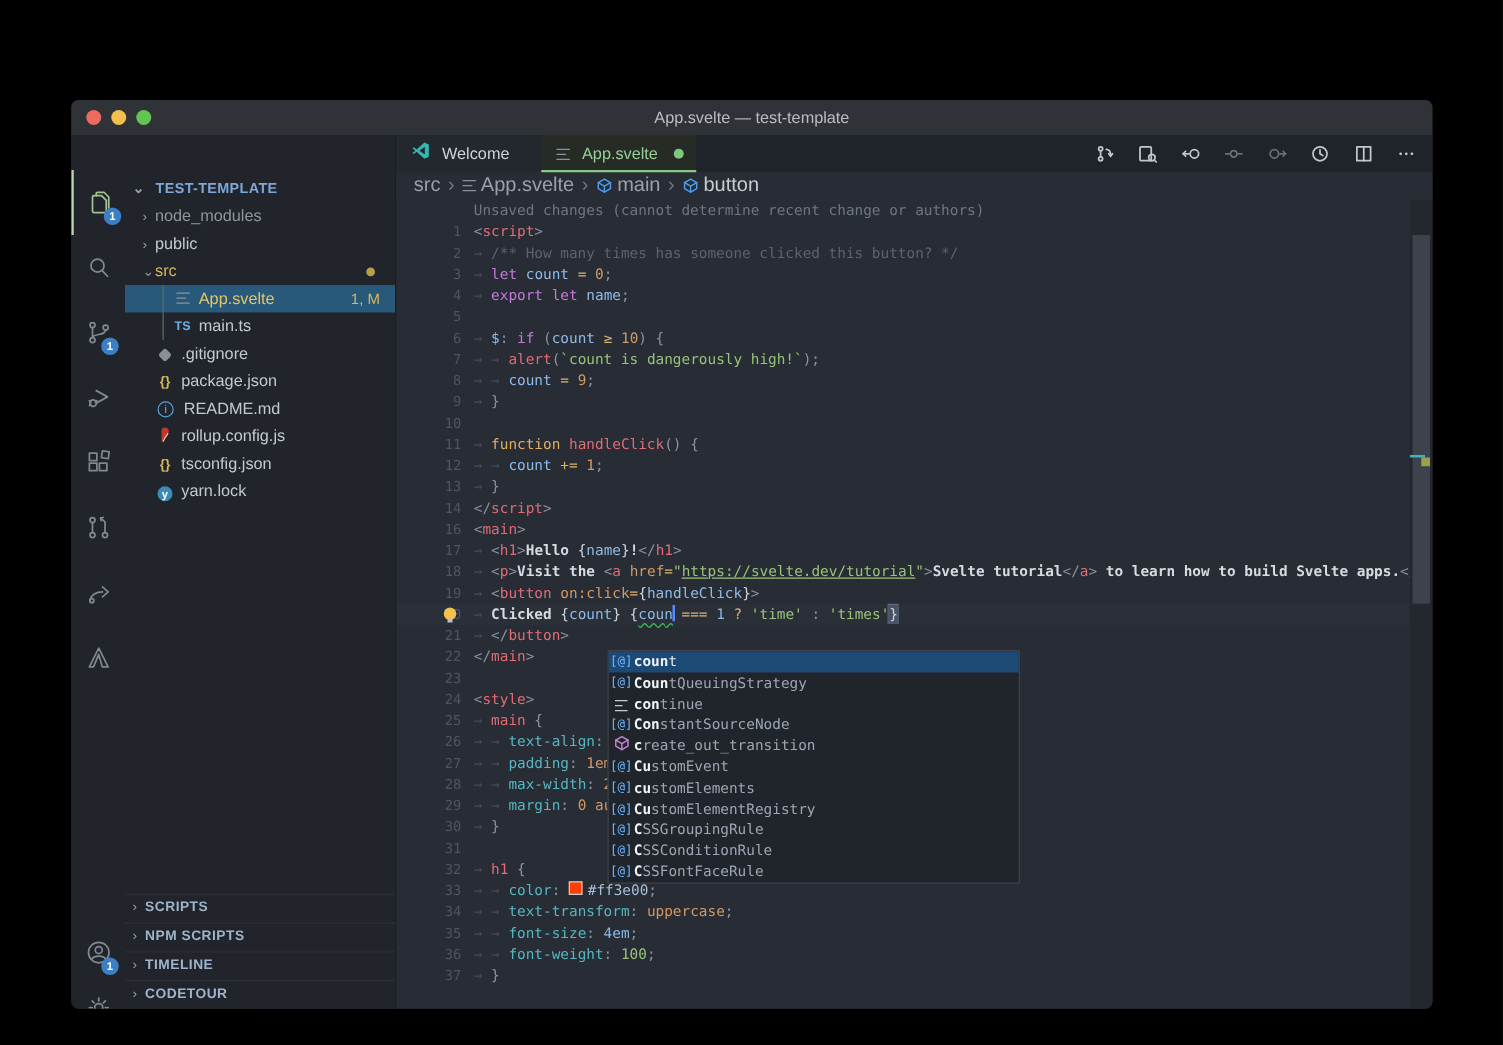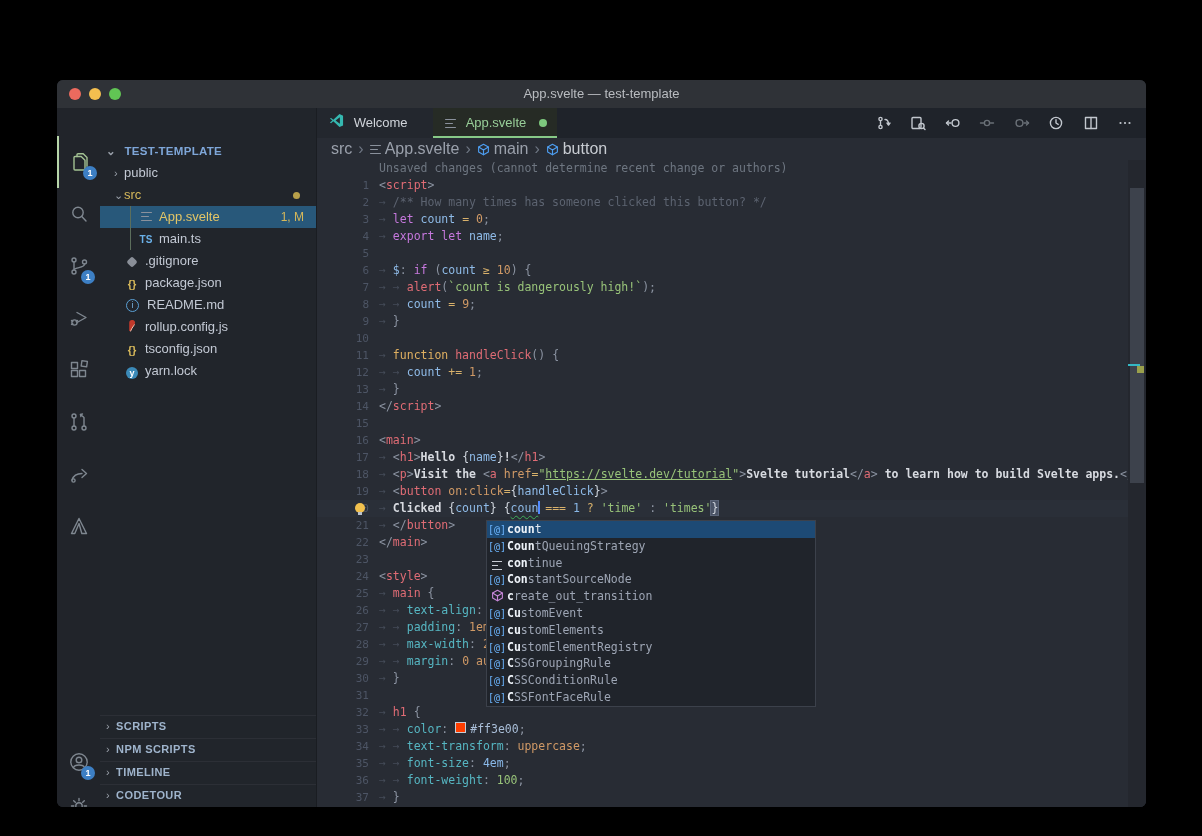--- a/index.html
+++ b/index.html
@@ -198,20 +198,21 @@
       </svg>
     </div>
   </div>
 
   <div class="sidebar">
     <div class="rootrow">
       <span class="chev">⌄</span>
       <span>TEST-TEMPLATE</span>
     </div>
     <div id="tree">
+        <div class="trow dim" style="padding-left: 14px;"><span class="chev">›</span><span>node_modules</span></div>
         <div class="trow" style="padding-left: 14px;"><span class="chev">›</span><span>public</span></div>
         <div class="trow gold" style="padding-left: 14px;"><span class="chev">⌄</span><span>src</span><span class="dot"></span></div>
         <div class="trow gold selected indent2" style="padding-left: 38px;"><span class="fic"><span class="lines-ic"><i></i><i></i><i></i></span></span><span>App.svelte</span><span class="badge">1, M</span></div>
         <div class="trow indent2" style="padding-left: 38px;"><span class="fic" style="color: rgb(106, 176, 232); font-size: 10px; font-weight: bold;">TS</span><span>main.ts</span></div>
         <div class="trow" style="padding-left: 24px;"><span class="fic"><span style="display: inline-block; width: 8px; height: 8px; background: rgb(138, 143, 152); transform: rotate(45deg); border-radius: 2px;"></span></span><span>.gitignore</span></div>
         <div class="trow" style="padding-left: 24px;"><span class="fic" style="color: rgb(214, 184, 90); font-size: 11px; font-weight: bold;">{}</span><span>package.json</span></div>
         <div class="trow" style="padding-left: 24px;"><span class="fic" style="font-size: 9px; border: 1px solid rgb(90, 159, 212); border-radius: 50%; width: 11px; height: 11px; line-height: 11px; margin-left: 2px; margin-right: 8px; color: rgb(122, 179, 224);">i</span><span>README.md</span></div>
         <div class="trow" style="padding-left: 24px;"><span class="fic"><svg width="12" height="13" viewBox="0 0 12 14">
               <path d="M3 13 L3 4 C3 1.5 5 0.8 6.8 1.2 C9.5 1.8 10 4.5 8.5 6.2 L4.5 13 Z" style="fill:#c0392b;stroke:none"></path>
               <path d="M4.5 13 C6 9 8 7.5 8.5 6.2" style="stroke:#ffccb8;stroke-width:1"></path>
@@ -316,21 +317,20 @@
         <div class="cl"><span class="ln">5</span><span class="lc"></span></div>
         <div class="cl"><span class="ln">6</span><span class="lc"><span class="tok t-ws">→ </span><span class="tok t-vr">$</span><span class="tok t-pn">: </span><span class="tok t-kw">if</span><span class="tok t-pn"> (</span><span class="tok t-vr">count</span><span class="tok t-op"> ≥ </span><span class="tok t-nm">10</span><span class="tok t-pn">) {</span></span></div>
         <div class="cl"><span class="ln">7</span><span class="lc"><span class="tok t-ws">→ </span><span class="tok t-ws">→ </span><span class="tok t-fn">alert</span><span class="tok t-pn">(</span><span class="tok t-st">`count is dangerously high!`</span><span class="tok t-pn">);</span></span></div>
         <div class="cl"><span class="ln">8</span><span class="lc"><span class="tok t-ws">→ </span><span class="tok t-ws">→ </span><span class="tok t-vr">count</span><span class="tok t-op"> = </span><span class="tok t-nm">9</span><span class="tok t-pn">;</span></span></div>
         <div class="cl"><span class="ln">9</span><span class="lc"><span class="tok t-ws">→ </span><span class="tok t-pn">}</span></span></div>
         <div class="cl"><span class="ln">10</span><span class="lc"></span></div>
         <div class="cl"><span class="ln">11</span><span class="lc"><span class="tok t-ws">→ </span><span class="tok t-k2">function</span><span class="tok t-pn"> </span><span class="tok t-fn">handleClick</span><span class="tok t-pn">() {</span></span></div>
         <div class="cl"><span class="ln">12</span><span class="lc"><span class="tok t-ws">→ </span><span class="tok t-ws">→ </span><span class="tok t-vr">count</span><span class="tok t-op"> += </span><span class="tok t-nm">1</span><span class="tok t-pn">;</span></span></div>
         <div class="cl"><span class="ln">13</span><span class="lc"><span class="tok t-ws">→ </span><span class="tok t-pn">}</span></span></div>
         <div class="cl"><span class="ln">14</span><span class="lc"><span class="tok t-pn">&lt;/</span><span class="tok t-tg">script</span><span class="tok t-pn">&gt;</span></span></div>
-        <div class="cl"><span class="ln">15</span><span class="lc"></span></div>
         <div class="cl"><span class="ln">16</span><span class="lc"><span class="tok t-pn">&lt;</span><span class="tok t-tg">main</span><span class="tok t-pn">&gt;</span></span></div>
         <div class="cl"><span class="ln">17</span><span class="lc"><span class="tok t-ws">→ </span><span class="tok t-pn">&lt;</span><span class="tok t-tg">h1</span><span class="tok t-pn">&gt;</span><span class="tok t-tx">Hello </span><span class="tok t-br">{</span><span class="tok t-vr">name</span><span class="tok t-br">}</span><span class="tok t-tx">!</span><span class="tok t-pn">&lt;/</span><span class="tok t-tg">h1</span><span class="tok t-pn">&gt;</span></span></div>
         <div class="cl"><span class="ln">18</span><span class="lc"><span class="tok t-ws">→ </span><span class="tok t-pn">&lt;</span><span class="tok t-tg">p</span><span class="tok t-pn">&gt;</span><span class="tok t-tx">Visit the </span><span class="tok t-pn">&lt;</span><span class="tok t-tg">a</span><span class="tok t-pn"> </span><span class="tok t-at">href</span><span class="tok t-op">=</span><span class="tok t-st">"</span><span class="tok t-su">https://svelte.dev/tutorial</span><span class="tok t-st">"</span><span class="tok t-pn">&gt;</span><span class="tok t-tx">Svelte tutorial</span><span class="tok t-pn">&lt;/</span><span class="tok t-tg">a</span><span class="tok t-pn">&gt;</span><span class="tok t-tx"> to learn how to build Svelte apps.</span><span class="tok t-pn">&lt;/</span></span></div>
         <div class="cl"><span class="ln">19</span><span class="lc"><span class="tok t-ws">→ </span><span class="tok t-pn">&lt;</span><span class="tok t-tg">button</span><span class="tok t-pn"> </span><span class="tok t-at">on:click</span><span class="tok t-op">=</span><span class="tok t-br">{</span><span class="tok t-vr">handleClick</span><span class="tok t-br">}</span><span class="tok t-pn">&gt;</span></span></div>
         <div class="cl current"><span class="ln">20</span><span class="bulb"></span><span class="lc"><span class="tok t-ws">→ </span><span class="tok t-tx">Clicked </span><span class="tok t-br">{</span><span class="tok t-vr">count</span><span class="tok t-br">} </span><span class="tok t-br">{</span><span class="tok t-sq">coun</span><span class="tok t-ca"></span><span class="tok t-op"> === </span><span class="tok t-nb">1</span><span class="tok t-op"> ? </span><span class="tok t-st">'time'</span><span class="tok t-pn"> : </span><span class="tok t-st">'times'</span><span class="tok t-bm">}</span></span></div>
         <div class="cl"><span class="ln">21</span><span class="lc"><span class="tok t-ws">→ </span><span class="tok t-pn">&lt;/</span><span class="tok t-tg">button</span><span class="tok t-pn">&gt;</span></span></div>
         <div class="cl"><span class="ln">22</span><span class="lc"><span class="tok t-pn">&lt;/</span><span class="tok t-tg">main</span><span class="tok t-pn">&gt;</span></span></div>
         <div class="cl"><span class="ln">23</span><span class="lc"></span></div>
         <div class="cl"><span class="ln">24</span><span class="lc"><span class="tok t-pn">&lt;</span><span class="tok t-tg">style</span><span class="tok t-pn">&gt;</span></span></div>
         <div class="cl"><span class="ln">25</span><span class="lc"><span class="tok t-ws">→ </span><span class="tok t-tg">main</span><span class="tok t-pn"> {</span></span></div>

